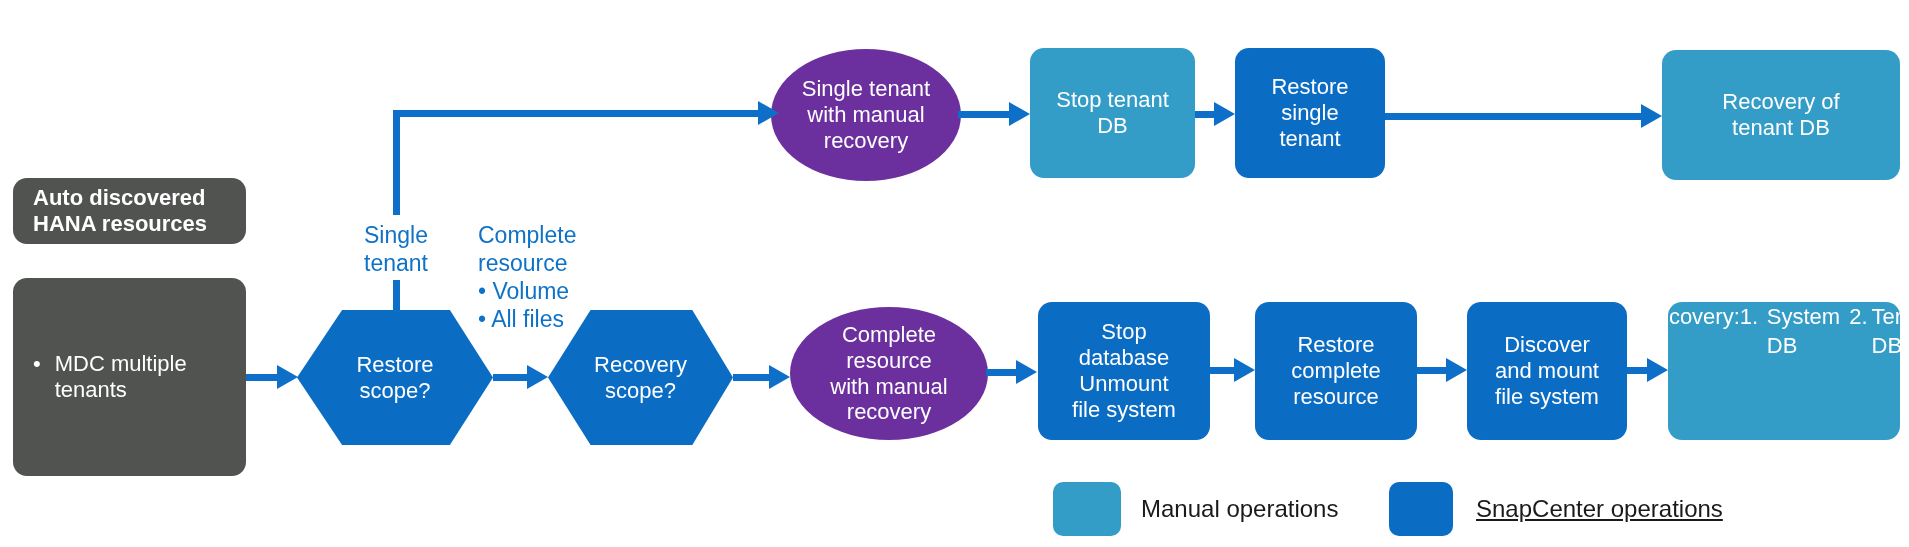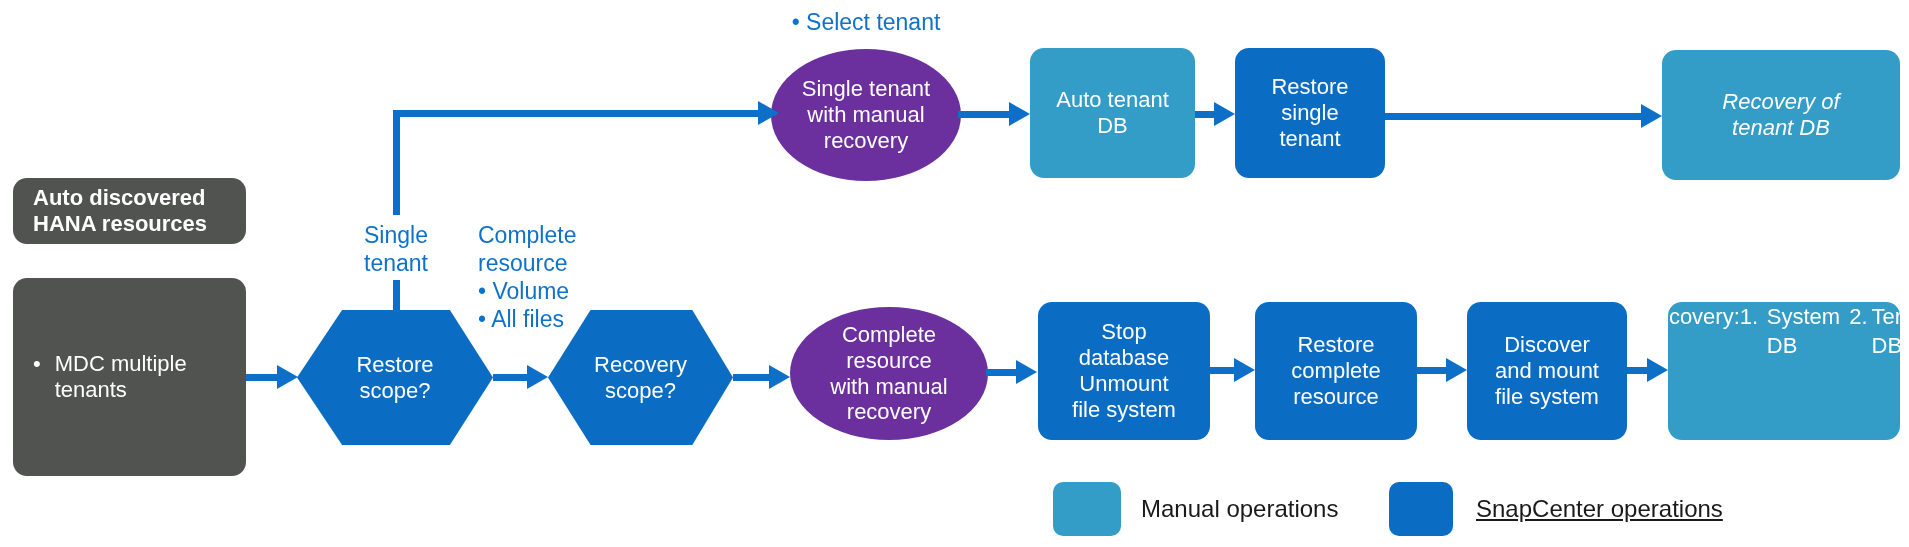--- a/index.html
+++ b/index.html
@@ -72,31 +72,31 @@
   </div>
 
   <div class="node purple" style="left:790px; top:307px; width:198px; height:133px;">
     <span class="pre">Complete
 resource
 with manual
 recovery</span>
   </div>
 
   <div class="node light-blue rounded" style="left:1030px; top:48px; width:165px; height:130px;">
-    <span class="pre">Auto tenant
+    <span class="pre">Stop tenant
 DB</span>
   </div>
 
   <div class="node dark-blue rounded" style="left:1235px; top:48px; width:150px; height:130px;">
     <span class="pre">Restore
 single
 tenant</span>
   </div>
 
-  <div class="node light-blue rounded" style="left:1662px; top:50px; width:238px; height:130px;font-style:italic;">
+  <div class="node light-blue rounded" style="left:1662px; top:50px; width:238px; height:130px;">
     <span class="pre">Recovery of
 tenant DB</span>
   </div>
 
   <div class="node dark-blue rounded" style="left:1038px; top:302px; width:172px; height:138px;">
     <span class="pre">Stop
 database
 Unmount
 file system</span>
   </div>
@@ -118,23 +118,20 @@
     <div class="li">
       <span class="num">1.</span>
       <span>System DB</span>
     </div>
     <div class="li">
       <span class="num">2.</span>
       <span>Tenant DB(s)</span>
     </div>
   </div>
 
-  <div class="blue-label" style="left:771px; top:8px; width:190px; text-align:center;">
-    <span>• Select tenant</span>
-  </div>
 
   <div class="blue-label pre" style="left:336px; top:221px; width:120px; text-align:center;">Single
 tenant</div>
 
   <div class="blue-label" style="left:478px; top:221px; width:170px;">
     <div class="pre">Complete
 resource</div>
     <div>• Volume</div>
     <div>• All files</div>
   </div>

